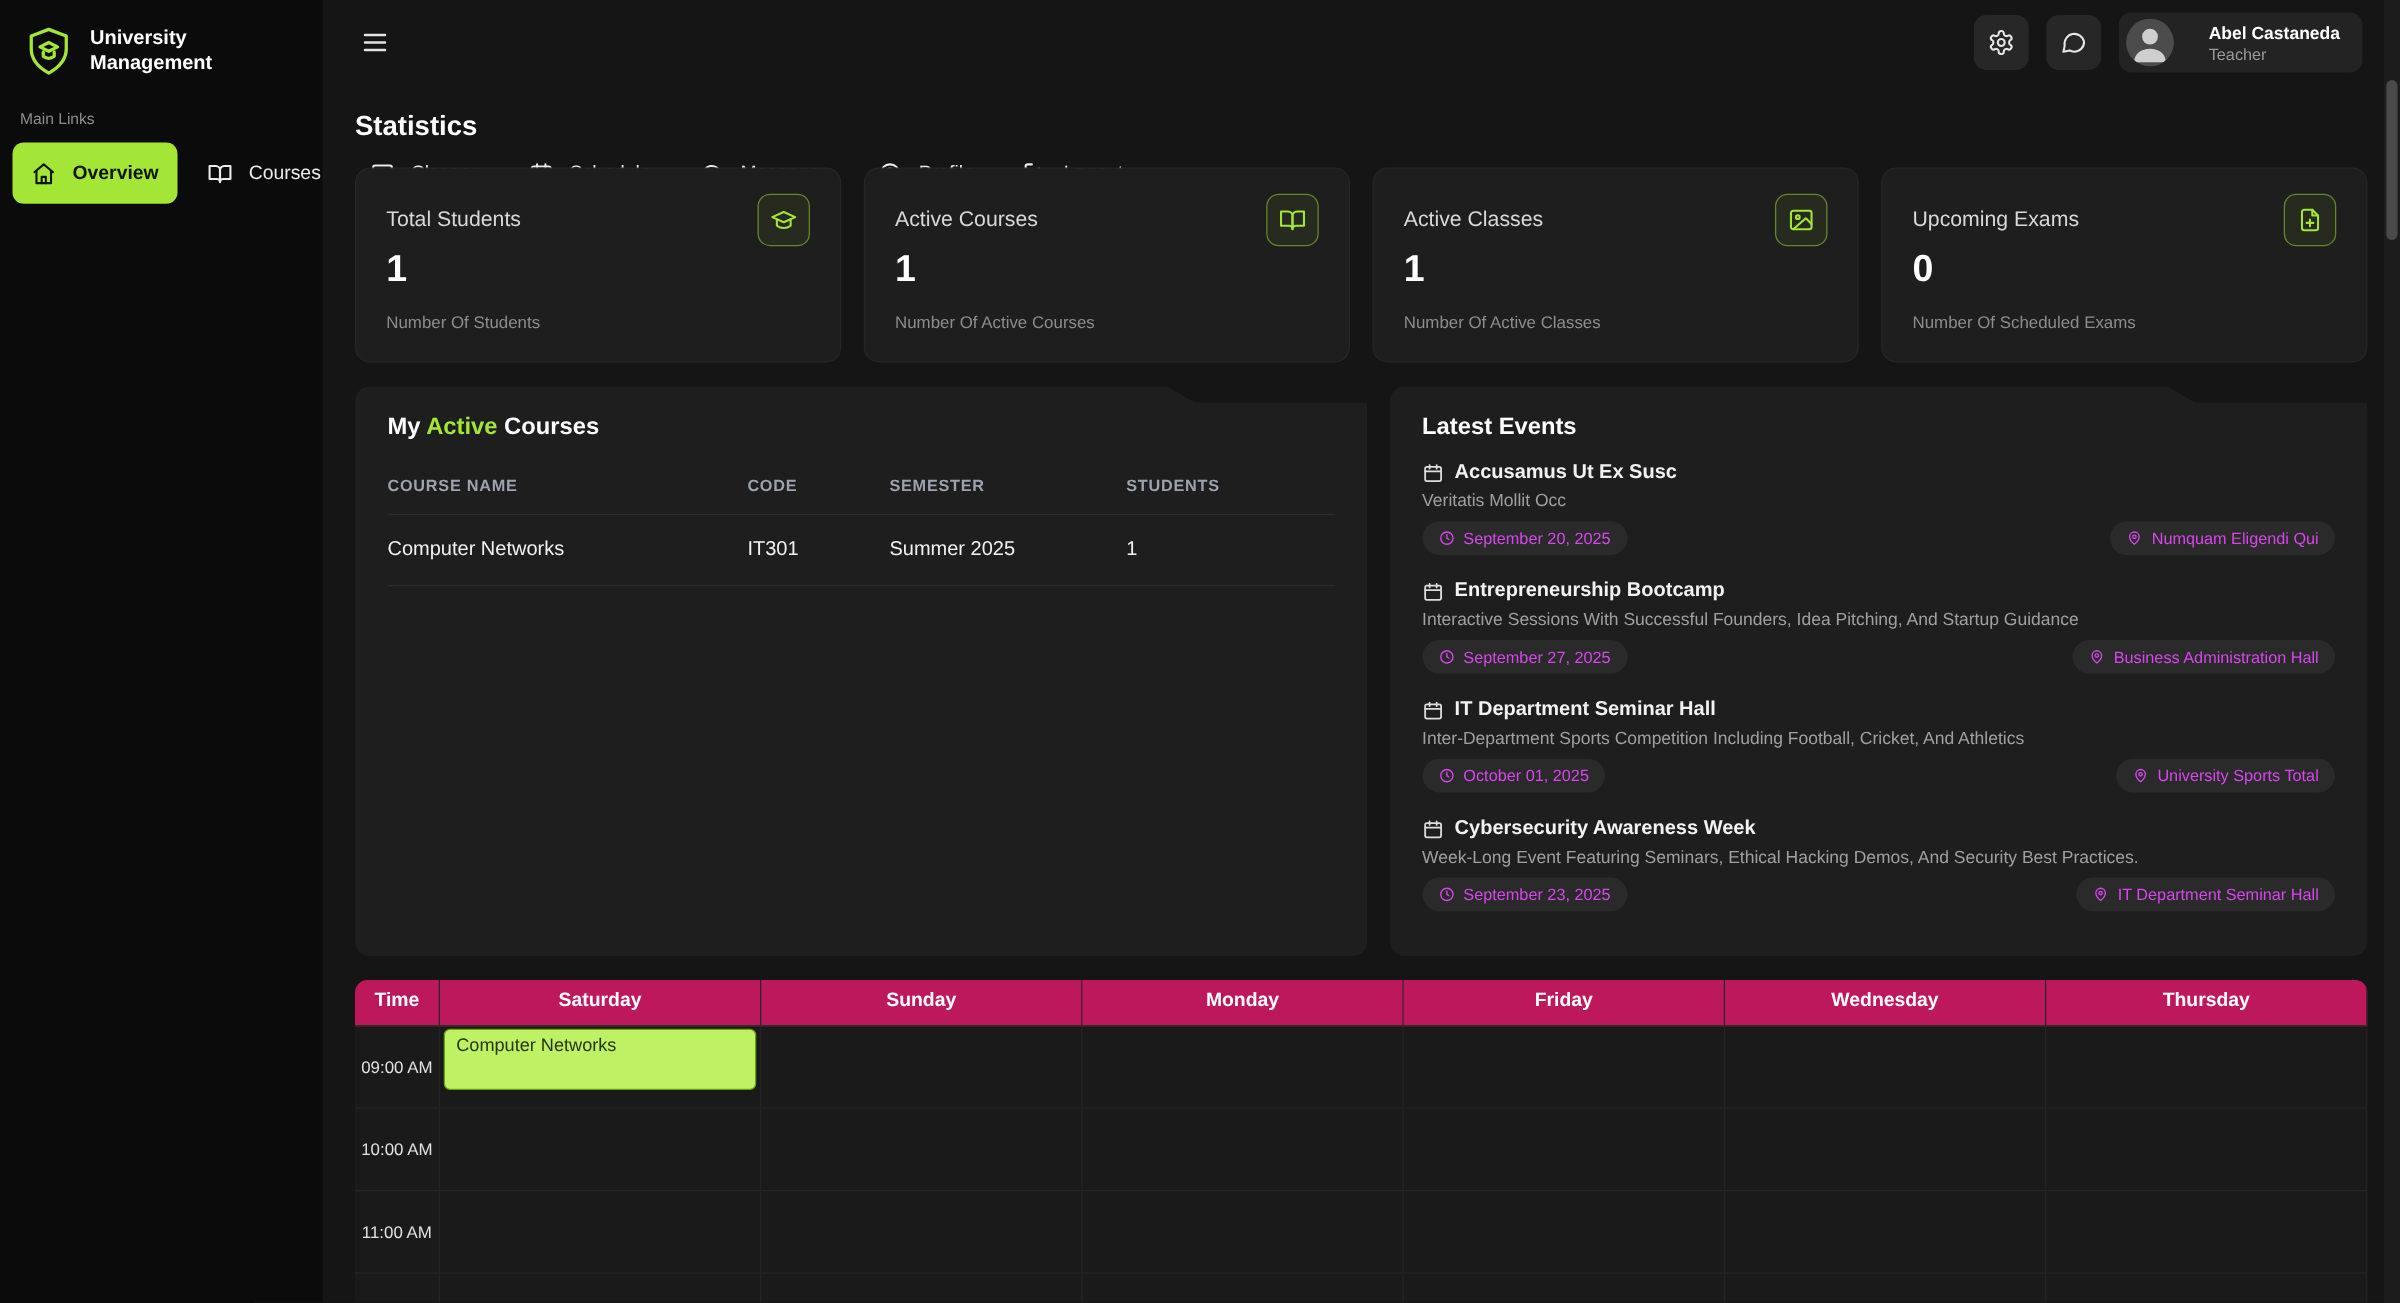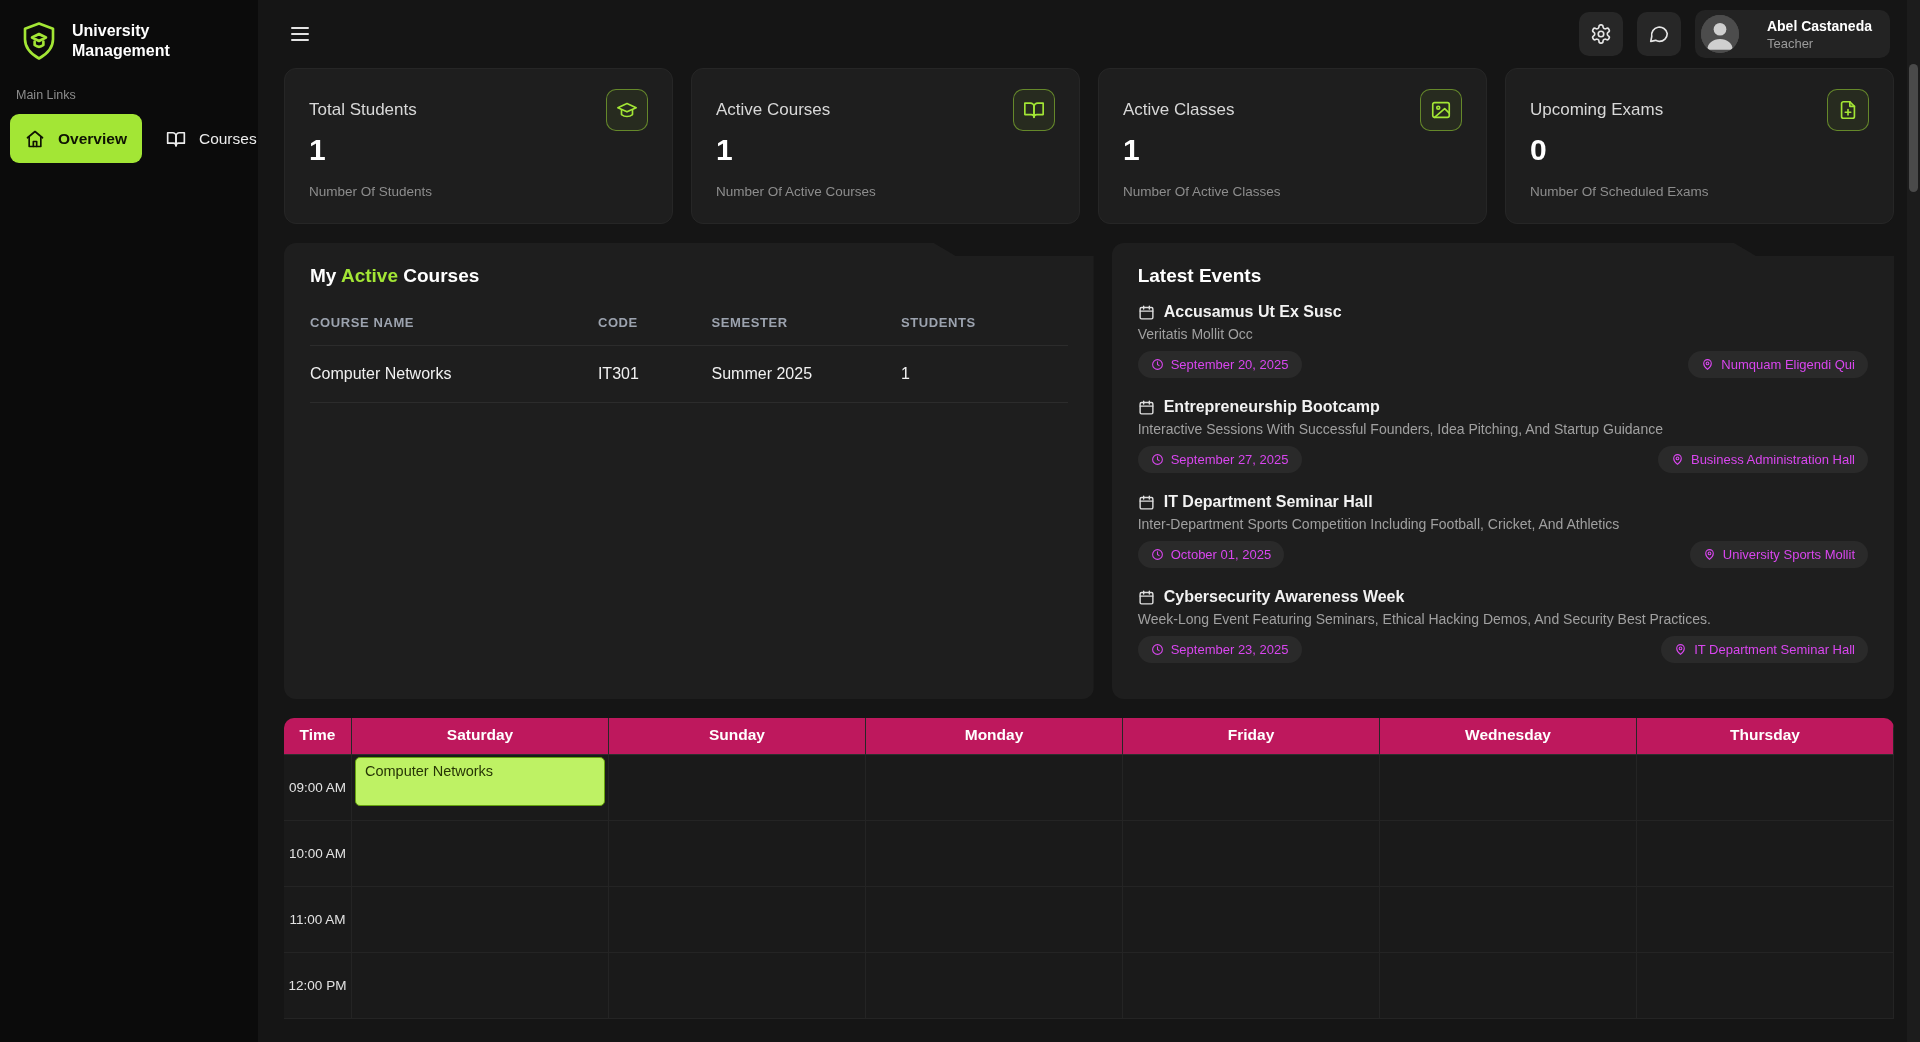--- a/index.html
+++ b/index.html
@@ -192,20 +192,21 @@
           <div>
             <div class="user-name">Abel Castaneda</div>
             <div class="user-role">Teacher</div>
           </div>
         </div>
       </div>
     </header>
 
     <div class="content">
 
+      <h1 class="page-title">Statistics</h1>
 
       <div class="stats-grid">
         <div class="stat-card">
           <div class="stat-head">
             <div class="stat-title">Total Students</div>
             <div class="stat-icon">
               <svg width="22" height="22" viewBox="0 0 24 24" fill="none" stroke="currentColor" stroke-width="1.8" stroke-linecap="round" stroke-linejoin="round">
                   <path d="M22 9.5 12 5 2 9.5l10 4.5 10-4.5z"></path>
                   <path d="M6 11.8V17c3.5 2.7 8.5 2.7 12 0v-5.2"></path>
                 </svg>
@@ -363,21 +364,21 @@
                       <circle cx="12" cy="12" r="9"></circle>
                       <path d="M12 7v5l3 2"></path>
                     </svg>
                   <span>October 01, 2025</span>
                 </span>
                 <span class="badge">
                   <svg width="13" height="13" viewBox="0 0 24 24" fill="none" stroke="currentColor" stroke-width="2" stroke-linecap="round" stroke-linejoin="round">
                       <path d="M12 21s-7-5.3-7-11a7 7 0 0 1 14 0c0 5.7-7 11-7 11z"></path>
                       <circle cx="12" cy="10" r="2.5"></circle>
                     </svg>
-                  <span>University Sports Mollit</span>
+                  <span>University Sports Total</span>
                 </span>
               </div>
             </div>
 
             <div class="event">
               <div class="event-title-row">
                 <svg width="17" height="17" viewBox="0 0 24 24" fill="none" stroke="currentColor" stroke-width="2" stroke-linecap="round" stroke-linejoin="round">
                     <rect x="3" y="5" width="18" height="16" rx="2"></rect>
                     <path d="M8 3v4M16 3v4M3 10h18"></path>
                   </svg>

